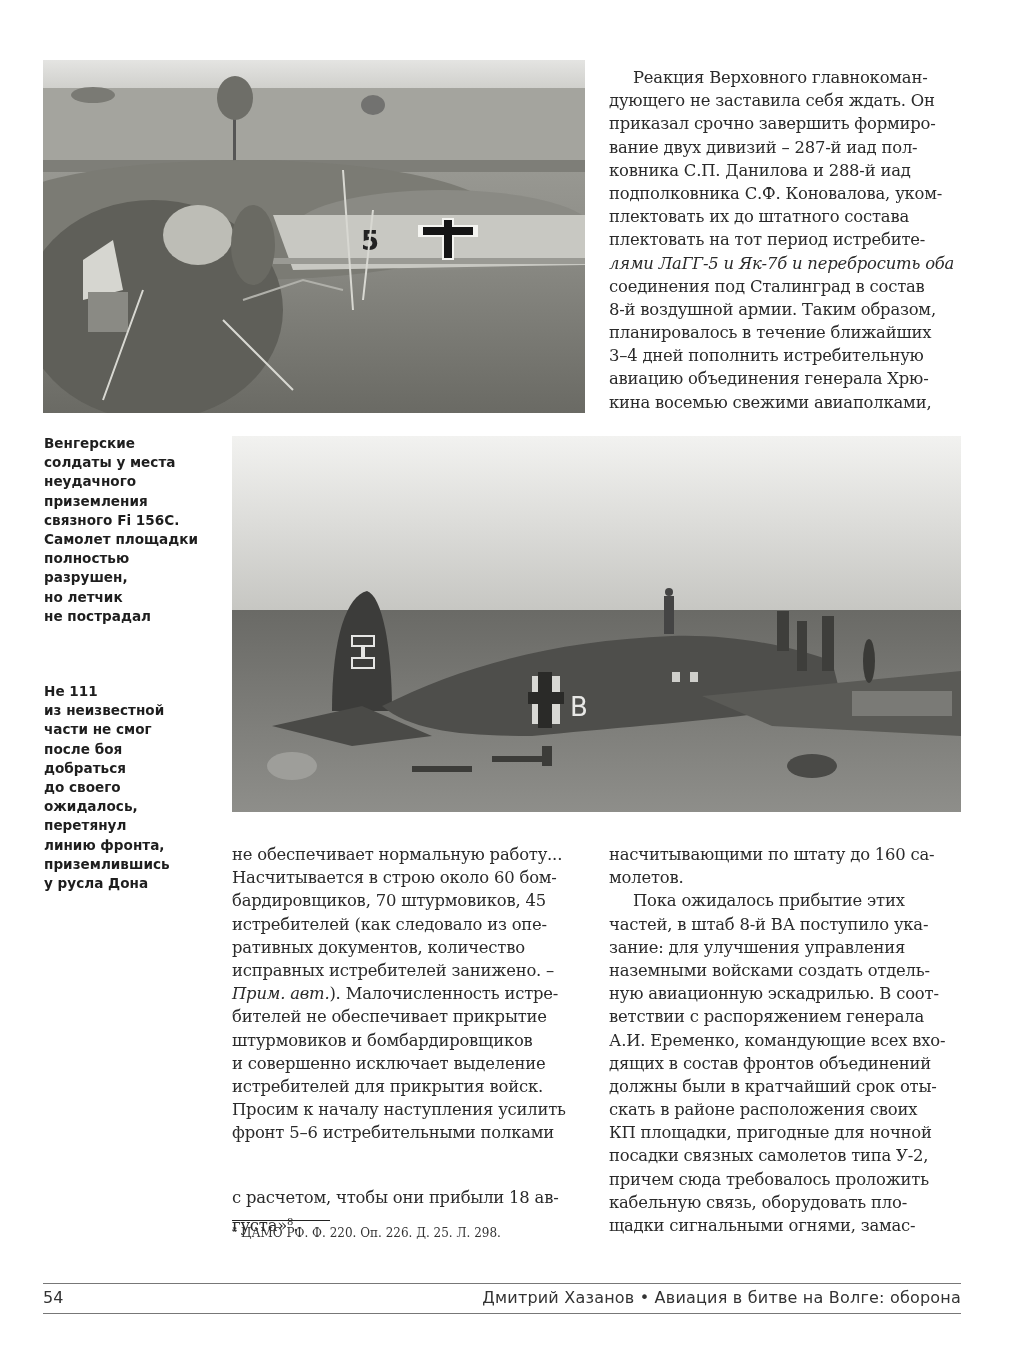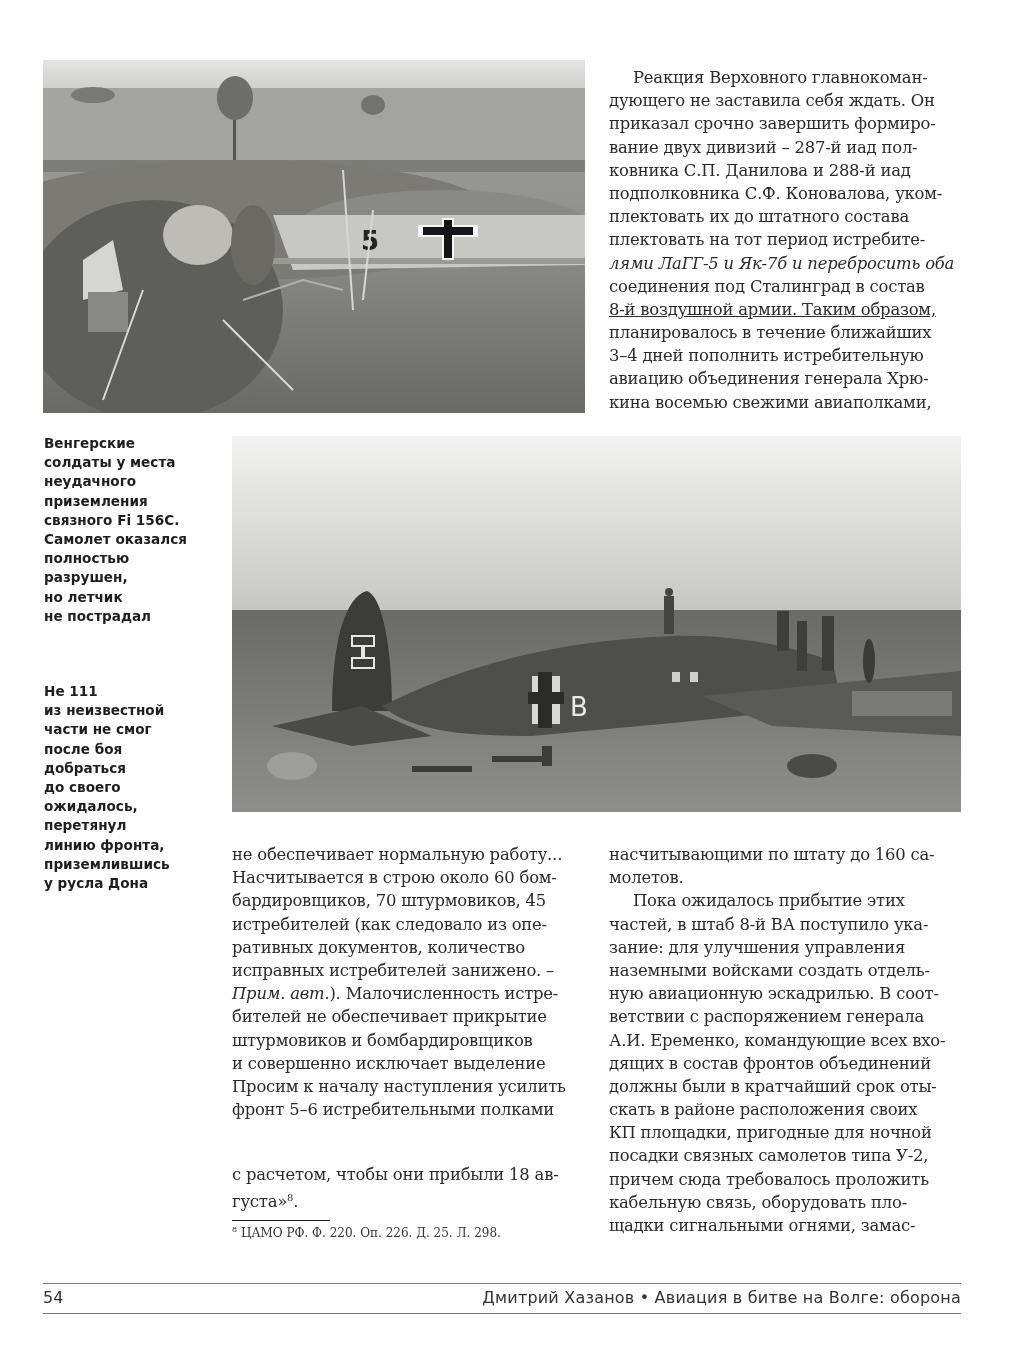--- a/index.html
+++ b/index.html
@@ -90,34 +90,34 @@
   <span class="ln indent" style="word-spacing: 0px; text-align: left; text-align-last: left;">Реакция Верховного главнокоман-</span>
   <span class="ln" style="word-spacing: 0px; text-align: left; text-align-last: left;">дующего не заставила себя ждать. Он</span>
   <span class="ln" style="word-spacing: 0px; text-align: left; text-align-last: left;">приказал срочно завершить формиро-</span>
   <span class="ln" style="word-spacing: 0px; text-align: left; text-align-last: left;">вание двух дивизий – 287-й иад пол-</span>
   <span class="ln" style="word-spacing: 0px; text-align: left; text-align-last: left;">ковника С.П. Данилова и 288-й иад</span>
   <span class="ln" style="word-spacing: 0px; text-align: left; text-align-last: left;">подполковника С.Ф. Коновалова, уком-</span>
   <span class="ln" style="word-spacing: 0px; text-align: left; text-align-last: left;">плектовать их до штатного состава</span>
   <span class="ln" style="word-spacing: 0px; text-align: left; text-align-last: left;">плектовать на тот период истребите-</span>
   <span class="ln" style="word-spacing: 0px; text-align: left; text-align-last: left; font-style: italic;">лями ЛаГГ-5 и Як-7б и перебросить оба</span>
   <span class="ln" style="word-spacing: 0px; text-align: left; text-align-last: left;">соединения под Сталинград в состав</span>
-  <span class="ln" style="word-spacing: 0px; text-align: left; text-align-last: left; text-decoration: underline;">8-й воздушной армии. Таким образом,</span>
+  <span class="ln" style="word-spacing: 0px; text-align: left; text-align-last: left;">8-й воздушной армии. Таким образом,</span>
   <span class="ln" style="word-spacing: 0px; text-align: left; text-align-last: left;">планировалось в течение ближайших</span>
   <span class="ln" style="word-spacing: 0px; text-align: left; text-align-last: left;">3–4 дней пополнить истребительную</span>
   <span class="ln" style="word-spacing: 0px; text-align: left; text-align-last: left;">авиацию объединения генерала Хрю-</span>
   <span class="ln" style="word-spacing: 0px; text-align: left; text-align-last: left;">кина восемью свежими авиаполками,</span>
 </div>
 
 <div class="caption sans" id="caption-1">
   <span>Венгерские</span>
   <span>солдаты у места</span>
   <span>неудачного</span>
   <span>приземления</span>
   <span>связного Fi 156C.</span>
-  <span>Самолет оказался</span>
+  <span>Самолет площадки</span>
   <span>полностью</span>
   <span>разрушен,</span>
   <span>но летчик</span>
   <span>не пострадал</span>
 </div>
 
 <div class="caption sans" id="caption-2">
   <span>He 111</span>
   <span>из неизвестной</span>
   <span>части не смог</span>
@@ -184,20 +184,21 @@
   <span class="ln" style="word-spacing: 0px; text-align: left; text-align-last: left;">не обеспечивает нормальную работу...</span>
   <span class="ln" style="word-spacing: 0px; text-align: left; text-align-last: left;">Насчитывается в строю около 60 бом-</span>
   <span class="ln" style="word-spacing: 0px; text-align: left; text-align-last: left;">бардировщиков, 70 штурмовиков, 45</span>
   <span class="ln" style="word-spacing: 0px; text-align: left; text-align-last: left;">истребителей (как следовало из опе-</span>
   <span class="ln" style="word-spacing: 0px; text-align: left; text-align-last: left;">ративных документов, количество</span>
   <span class="ln" style="word-spacing: 0px; text-align: center; text-align-last: left;">исправных истребителей занижено. –</span>
   <span class="ln" style="word-spacing: 0px; text-align: left; text-align-last: left;"><em>Прим. авт.</em><span>). Малочисленность истре-</span></span>
   <span class="ln" style="word-spacing: 0px; text-align: left; text-align-last: left;">бителей не обеспечивает прикрытие</span>
   <span class="ln" style="word-spacing: 0px; text-align: left; text-align-last: left;">штурмовиков и бомбардировщиков</span>
   <span class="ln" style="word-spacing: 0px; text-align: left; text-align-last: left;">и совершенно исключает выделение</span>
+  <span class="ln" style="word-spacing: 0px; text-align: left; text-align-last: left;">истребителей для прикрытия войск.</span>
   <span class="ln" style="word-spacing: 0px; text-align: left; text-align-last: left;">Просим к началу наступления усилить</span>
   <span class="ln" style="word-spacing: 0px; text-align: left; text-align-last: left;">фронт 5–6 истребительными полками</span>
   <span class="ln" style="word-spacing: 0px; text-align: left; text-align-last: left; margin-top: 42px;">с расчетом, чтобы они прибыли 18 ав-</span>
   <span class="ln last"><span>густа»</span><sup style="font-size:10px;">8</sup>.</span>
 </div>
 
 <div id="footnote-rule"></div>
 <div id="footnote" class="serif">
   <sup>8</sup>
   <span>ЦАМО РФ. Ф. 220. Оп. 226. Д. 25. Л. 298.</span>

